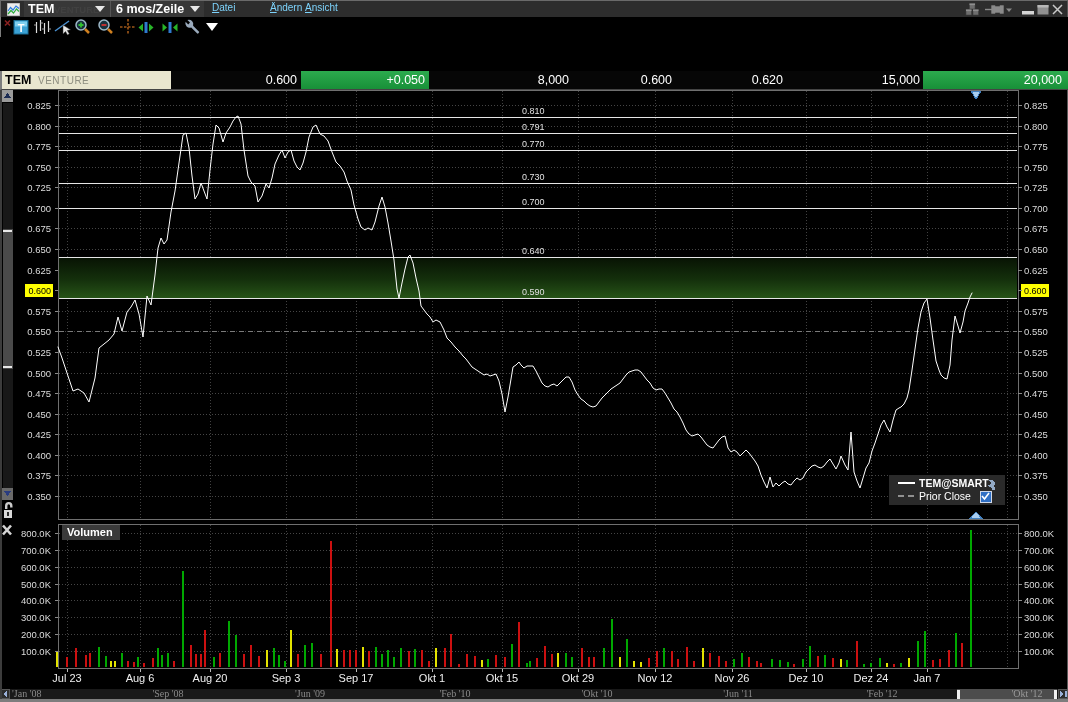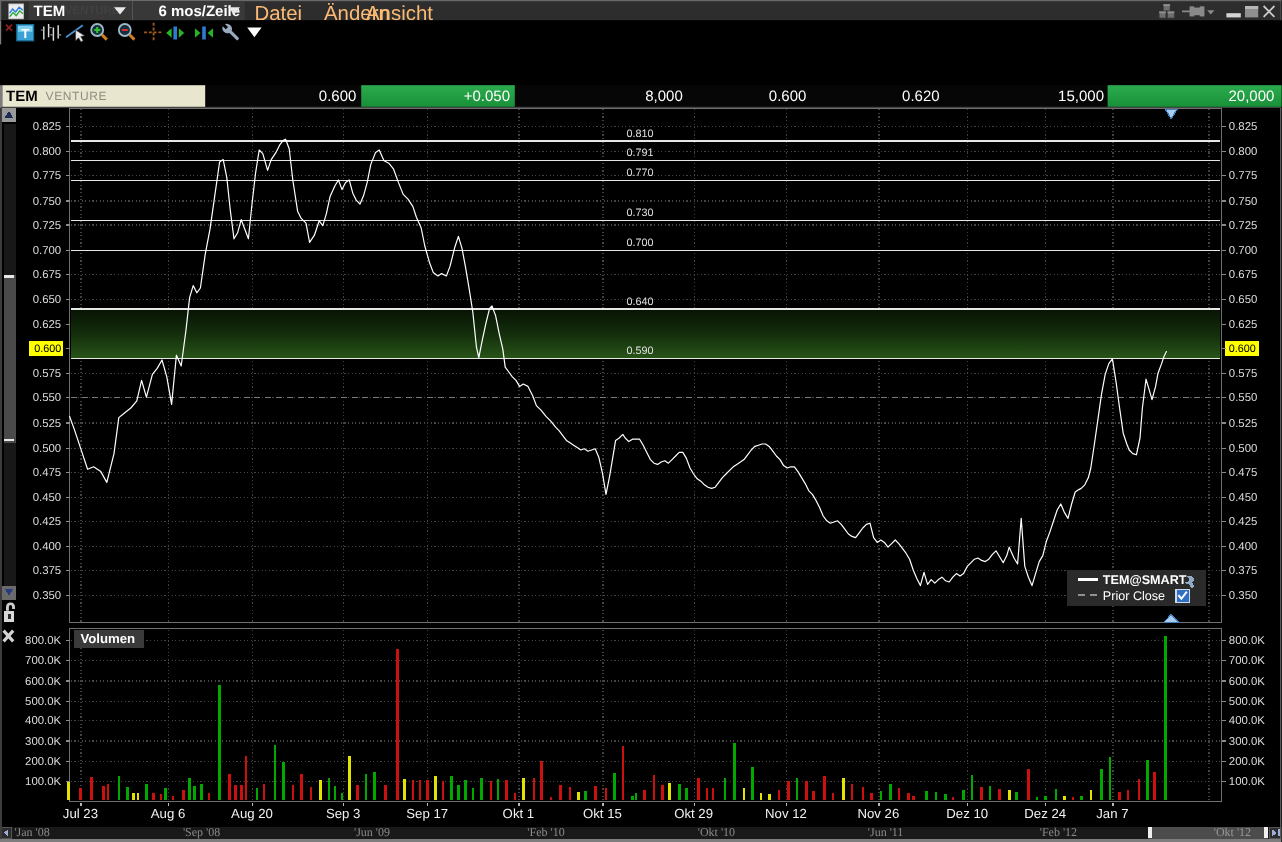--- a/index.html
+++ b/index.html
@@ -5,42 +5,42 @@
 html,body{width:1068px;height:702px;overflow:hidden;background:#000;font-family:"Liberation Sans",sans-serif;}
 #page{position:relative;width:1068px;height:702px;padding-left:32px;}
 .abs{position:absolute;}
 #row1{left:0;top:0;width:1068px;height:17px;background:#2d2d2d;border-top:1px solid #6a6a6a;border-left:1px solid #6a6a6a;border-right:1px solid #555;}
 #row2{left:0;top:17px;width:1068px;height:20px;background:#000;border-left:1px solid #7d7d7d;}
 #tbar{left:0;top:37px;width:1068px;height:16px;background:linear-gradient(#8c8c8c,#717171);border-top:2px solid #101010;border-left:1px solid #7d7d7d;}
 #thead{left:0;top:53px;width:1068px;height:18px;background:linear-gradient(#787878,#565656);border-left:1px solid #7d7d7d;}
 #trow{left:0;top:71px;width:1068px;height:19px;background:#060606;border-left:2px solid #7d7d7d;border-bottom:1px solid #444;}
 .hc{position:absolute;top:2px;font-size:12px;color:#f2f2f2;transform:translateX(-50%);white-space:nowrap;}
 .vc{position:absolute;top:2px;font-size:12.5px;color:#fff;text-align:right;white-space:nowrap;}
-.mi{color:#fdba74;font-size:17px;position:absolute;top:1px;}
+.mi{color:#7dd3fc;font-size:10px;position:absolute;top:1px;}
 .mi u{text-decoration:underline;}
 .combo{position:absolute;top:0;height:16px;background:#383838;}
 .cbt{position:absolute;top:1px;font-size:13px;font-weight:bold;color:#fff;white-space:nowrap;}
 .arr{position:absolute;width:0;height:0;border-left:5px solid transparent;border-right:5px solid transparent;border-top:6px solid #e8e8e8;}
 </style></head>
 <body>
 <div id="page">
 
 <div class="abs" id="row1">
  <svg class="abs" style="left:6px;top:2px" width="13" height="13">
   <rect x="0" y="0" width="13" height="13" fill="#ececec" stroke="#999"></rect>
   <polyline points="1,8 3.5,4.5 6,7 9,3 12,5.5" fill="none" stroke="#2a7de0" stroke-width="1.2"></polyline>
   <polyline points="1,11 4,7.5 6.5,10 9.5,6 12,8.5" fill="none" stroke="#2fae3f" stroke-width="1.2"></polyline>
  </svg>
  <div class="combo" style="left:23px;width:87px;border-right:1px solid #555;">
   <span class="cbt" style="left:4px;font-size:12.5px;">TEM</span>
   <span class="cbt" style="left:30px;color:#414141;font-size:9.5px;top:3px;">VENTURE</span>
   <span class="arr" style="left:71px;top:5px;"></span>
  </div>
  <div class="combo" style="left:110px;width:93px;">
-  <span class="cbt" style="left:21px;font-size:12.5px;">6 mos/Zeile</span>
+  <span class="cbt" style="left:5px;font-size:12.5px;">6 mos/Zeile</span>
   <span class="arr" style="left:79px;top:5px;"></span>
  </div>
  <span class="mi" style="left:211px;"><u>D</u>atei</span>
  <span class="mi" style="left:269px;"><u>Ä</u>ndern</span>
  <span class="mi" style="left:304px;"><u>A</u>nsicht</span>
  <svg class="abs" style="left:964px;top:1px" width="104" height="15">
 
   <g fill="#6e6e6e" stroke="#404040" stroke-width="0.6">
    <rect x="4.5" y="1.5" width="5.5" height="5.5"></rect>
    <rect x="1" y="7.5" width="5.5" height="5.5"></rect>

